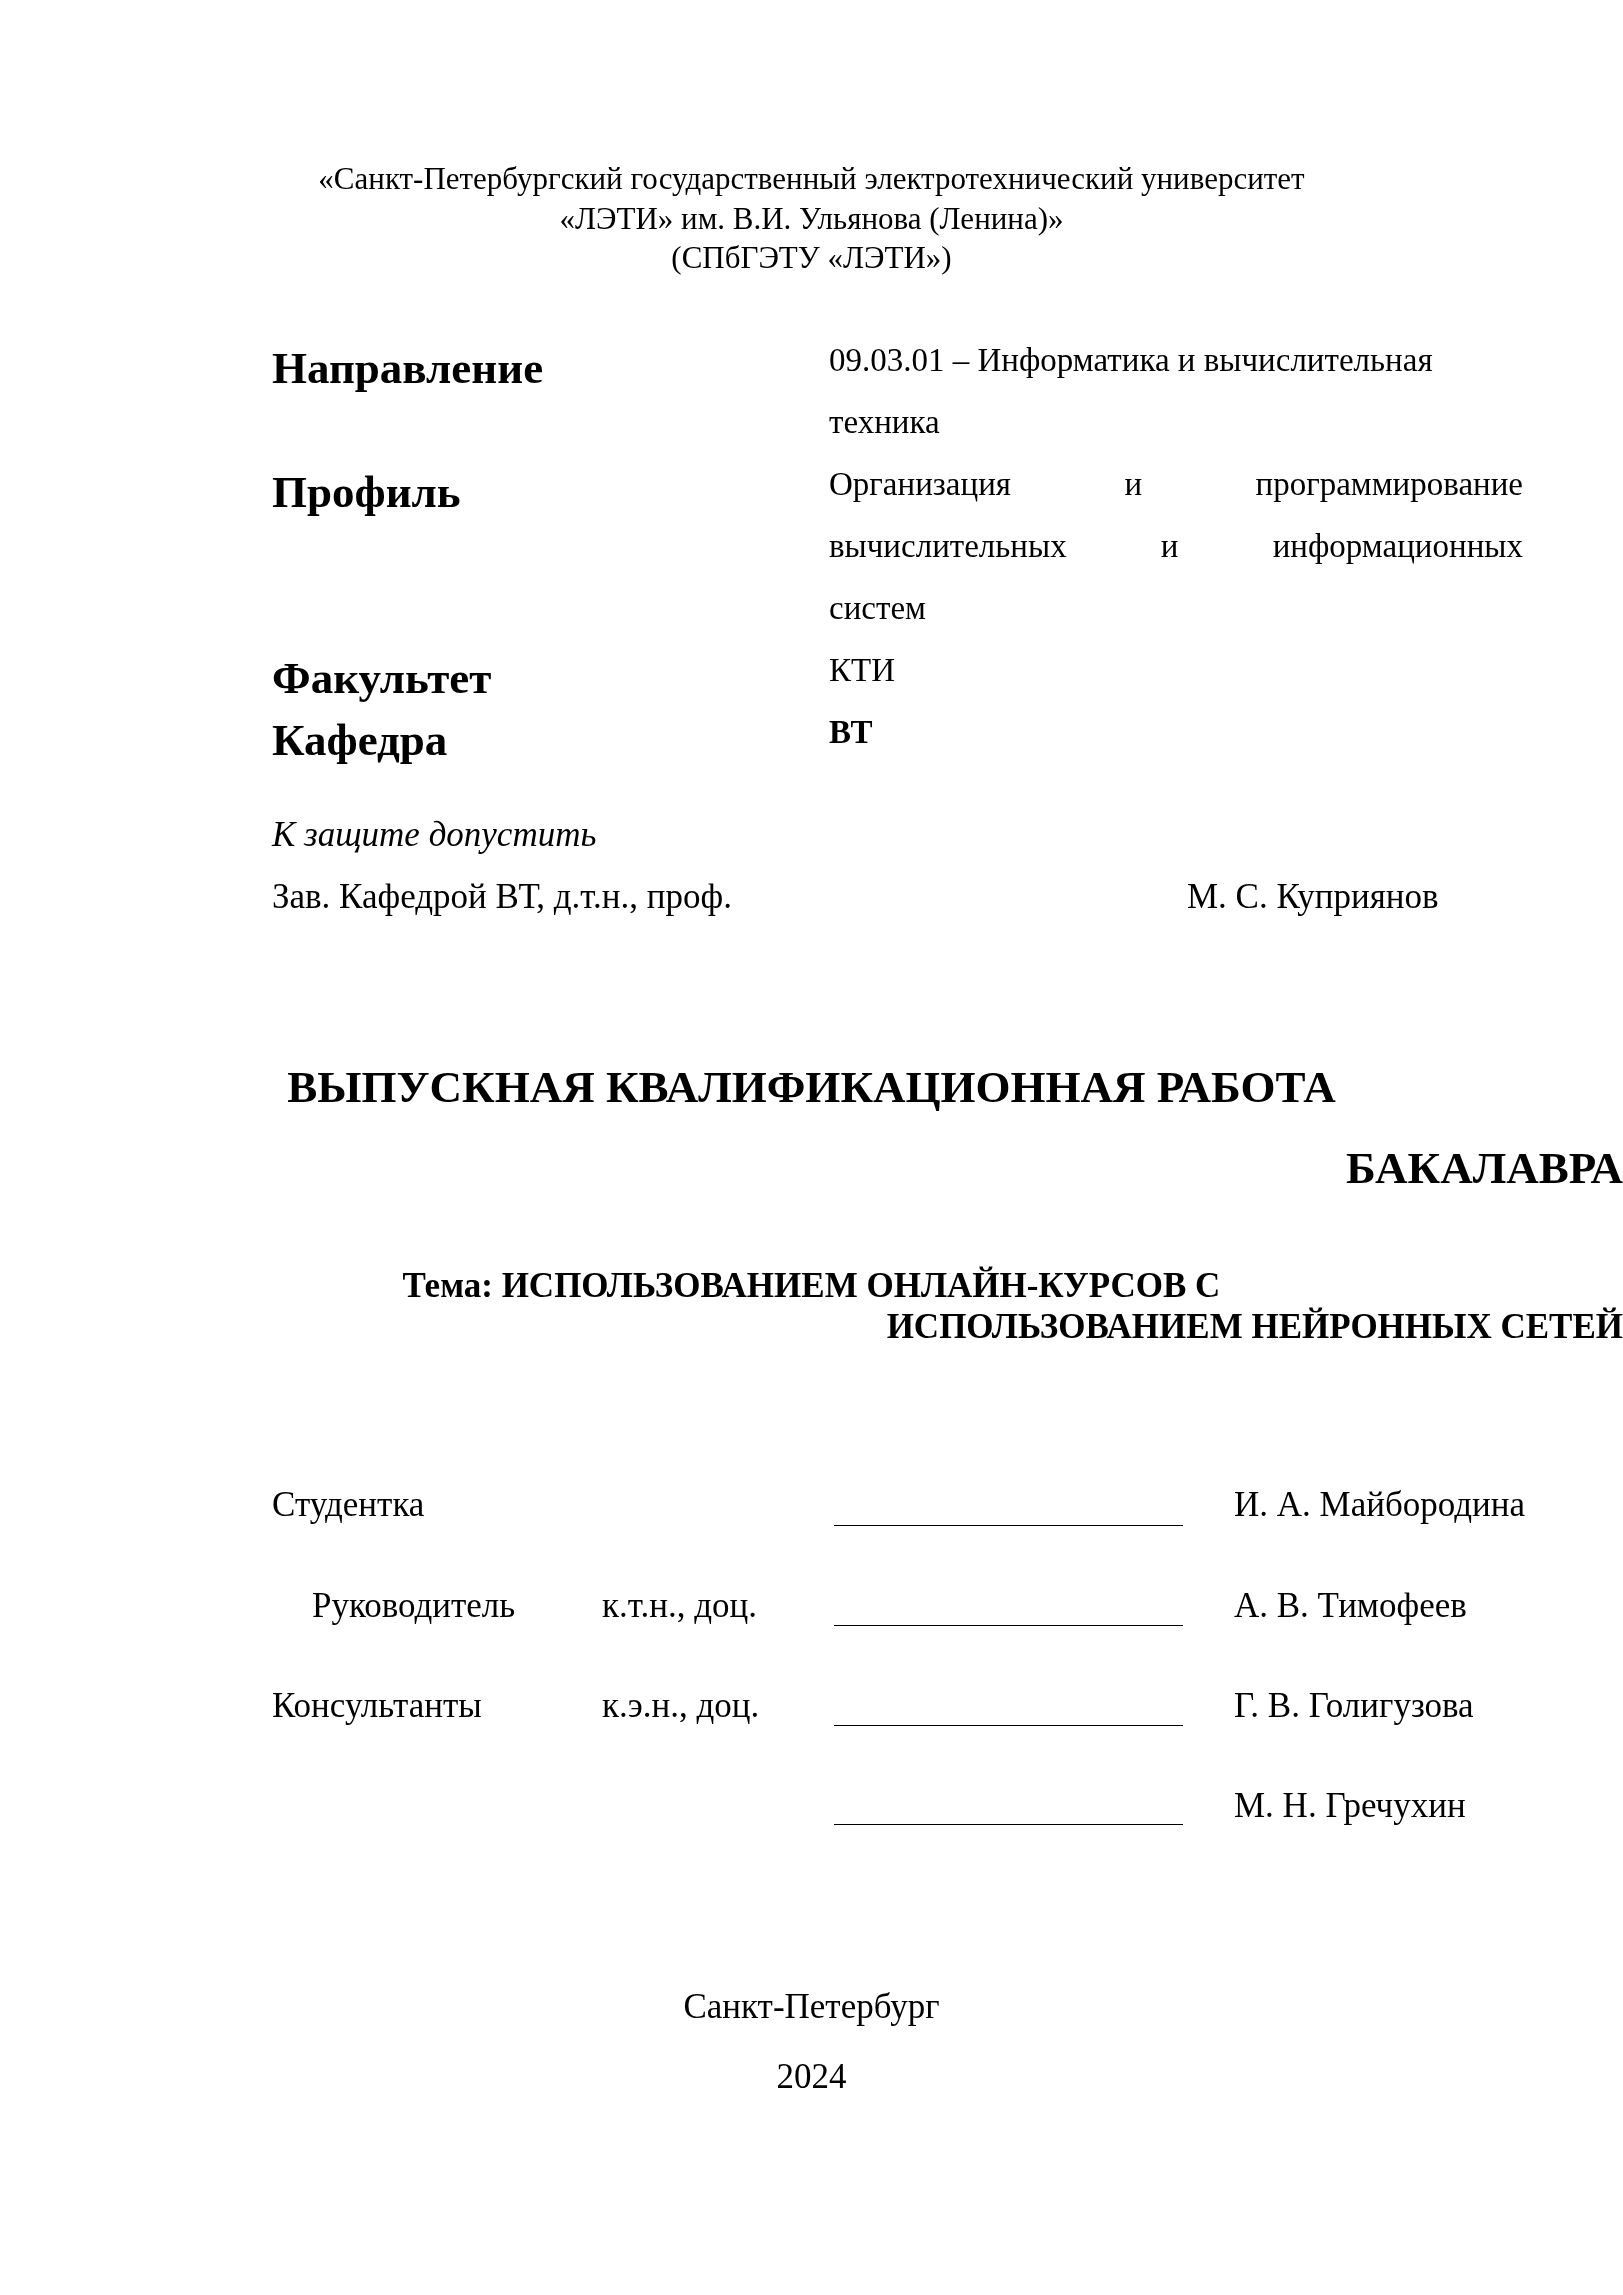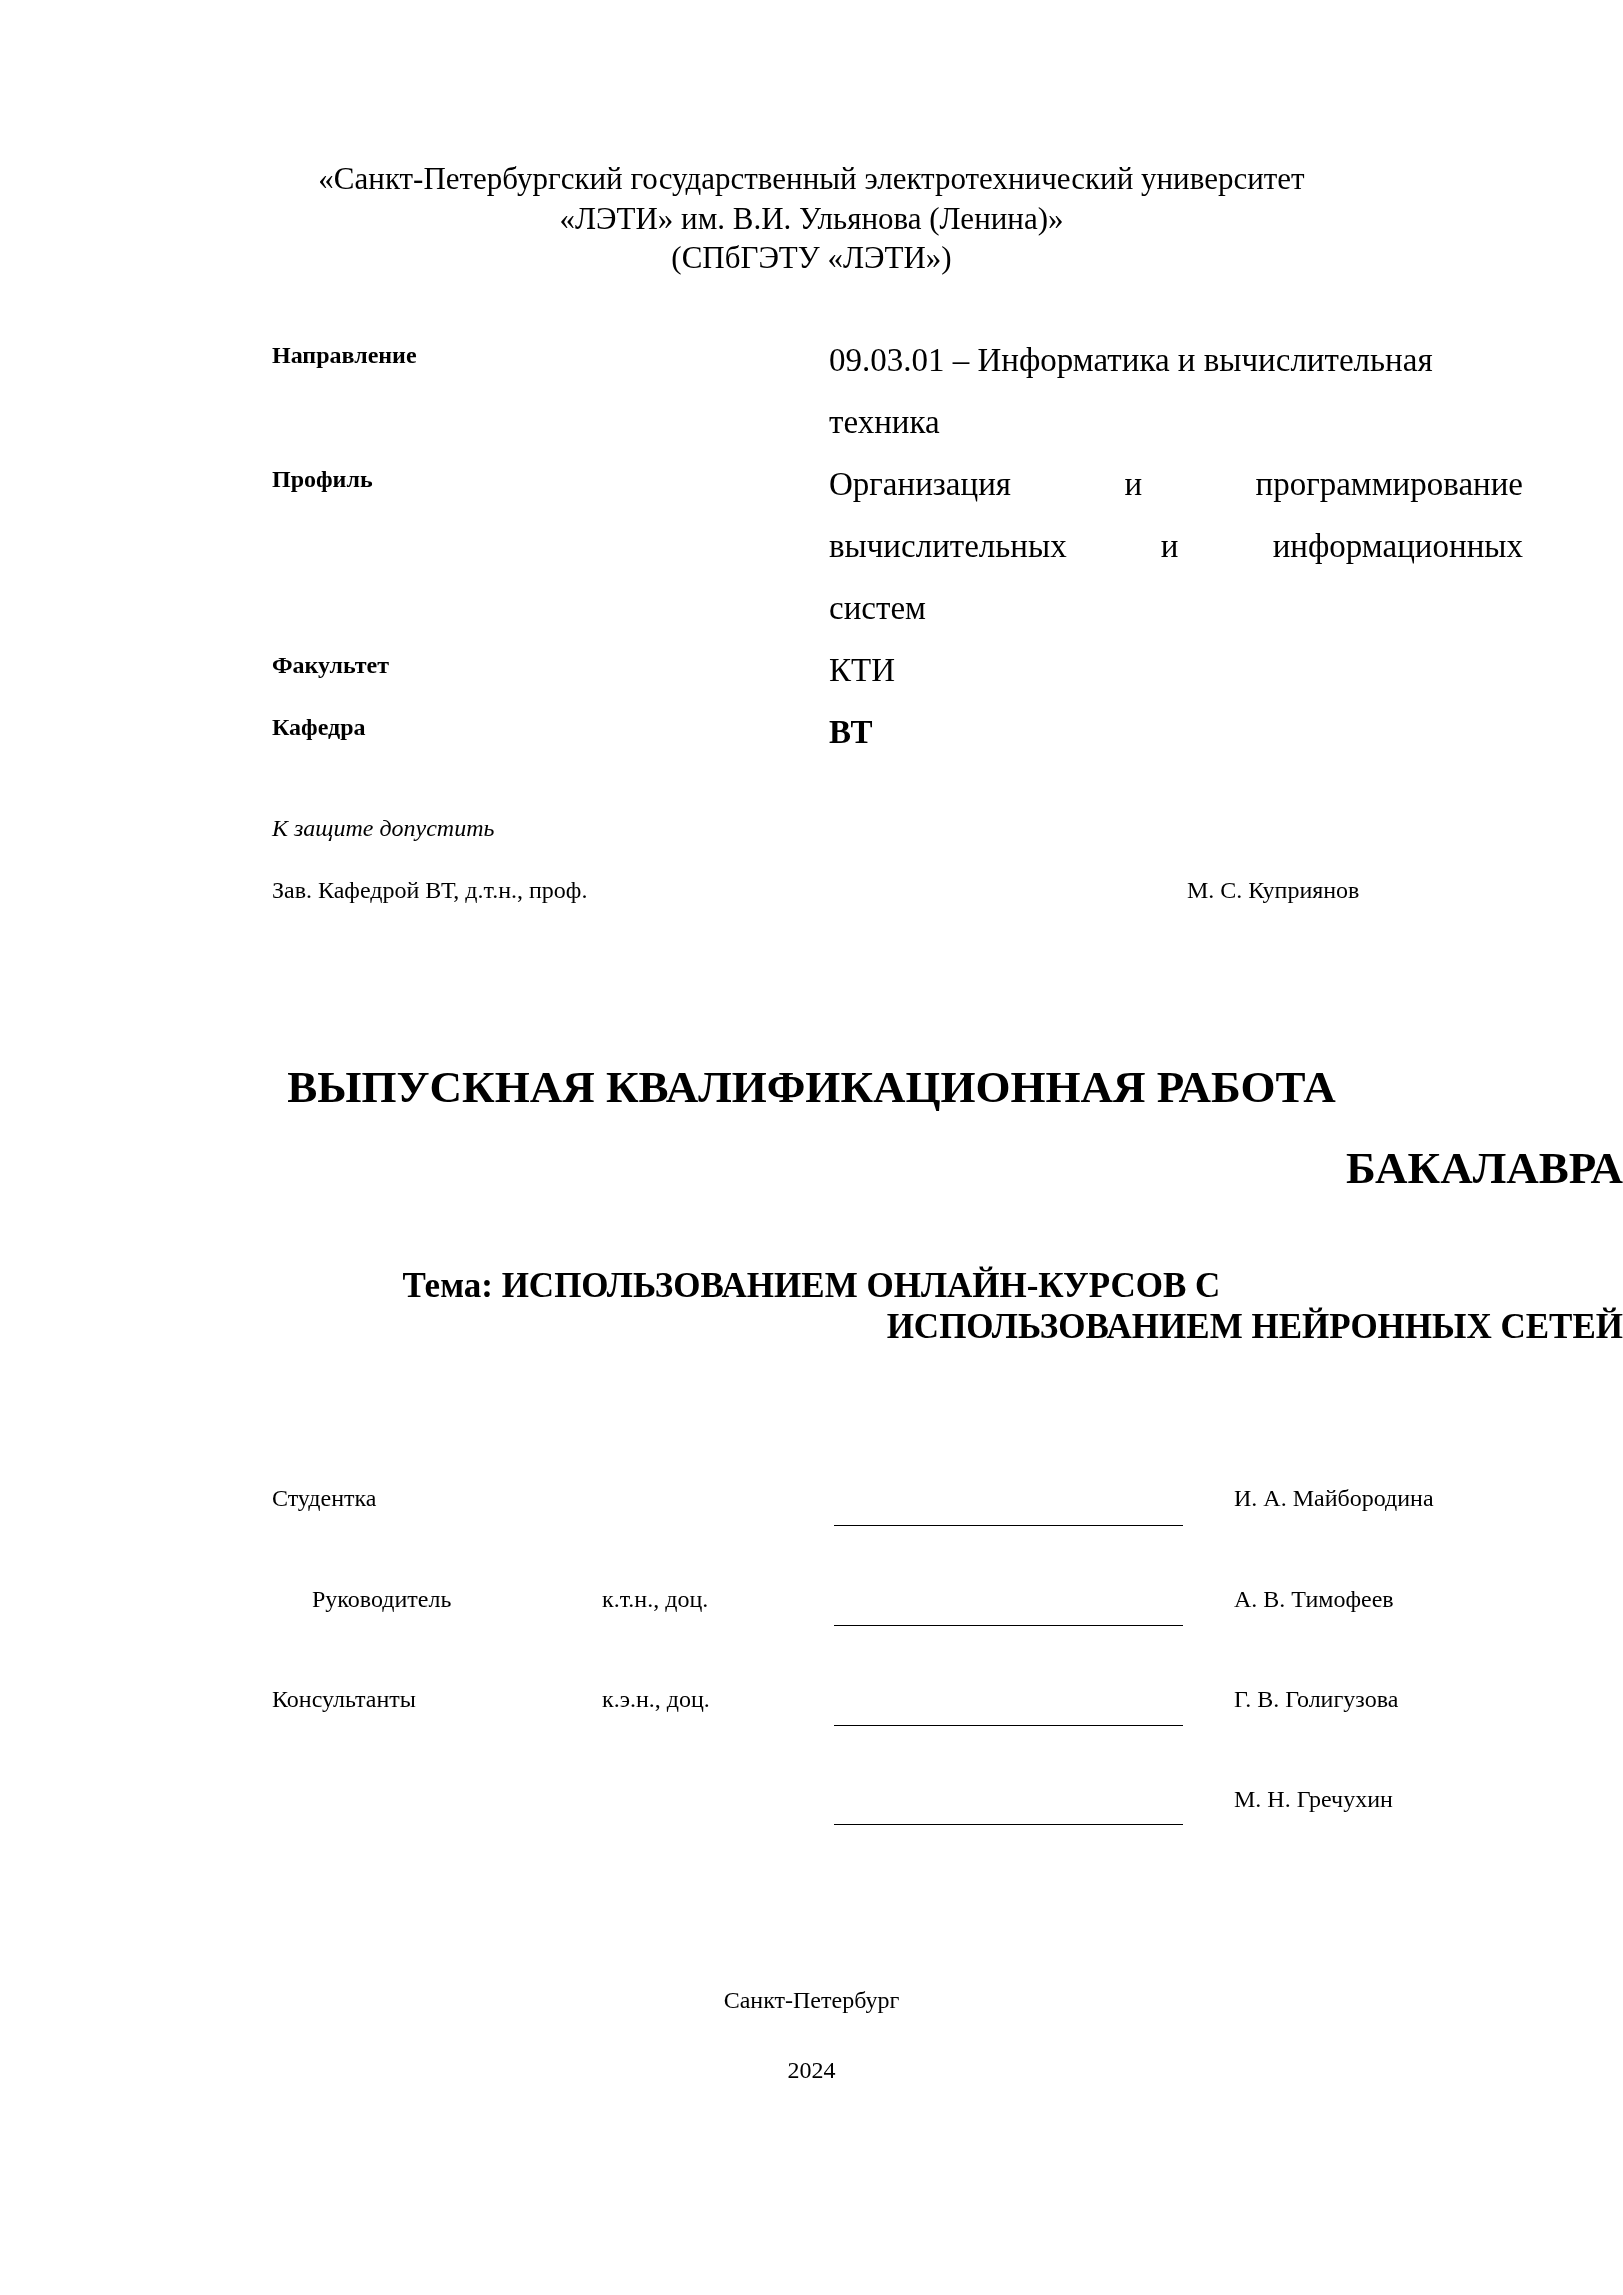--- a/index.html
+++ b/index.html
@@ -1,25 +1,25 @@
 <!DOCTYPE html>
 <html style="font-size:12.6px"><head>
 <meta charset="utf-8">
 <style>
   html, body { margin:0; padding:0; background:#ffffff; }
   body { width:1623px; height:2295px; position:relative; overflow:hidden;
          font-family:"Liberation Serif", serif; color:#000; }
   .abs { position:absolute; white-space:nowrap; }
   .center { left:0; width:1623px; text-align:center; }
   .hdr { font-size:31px; font-weight:normal; line-height:39px; }
-  .lbl { font-size:24px; font-weight:bold; }
+  .lbl { font-size:45px; font-weight:bold; }
   .val { font-size:33px; }
   .justify-line { position:absolute; left:829px; width:694px; font-size:33px;
                   display:flex; justify-content:space-between; }
-  .txt { font-size:24px; }
+  .txt { font-size:35px; }
   .title { font-size:45px; font-weight:bold; }
   .topic { font-size:35px; font-weight:bold; line-height:41px; }
   .sigline { position:absolute; left:834px; width:349px; height:0;
              border-top:1.6px solid #000; }
 </style>
 </head>
 <body>
 
 <div class="abs center hdr" style="top:159px;">«Санкт-Петербургский государственный электротехнический университет</div>
 <div class="abs center hdr" style="top:199px;">«ЛЭТИ» им. В.И. Ульянова (Ленина)»</div>

